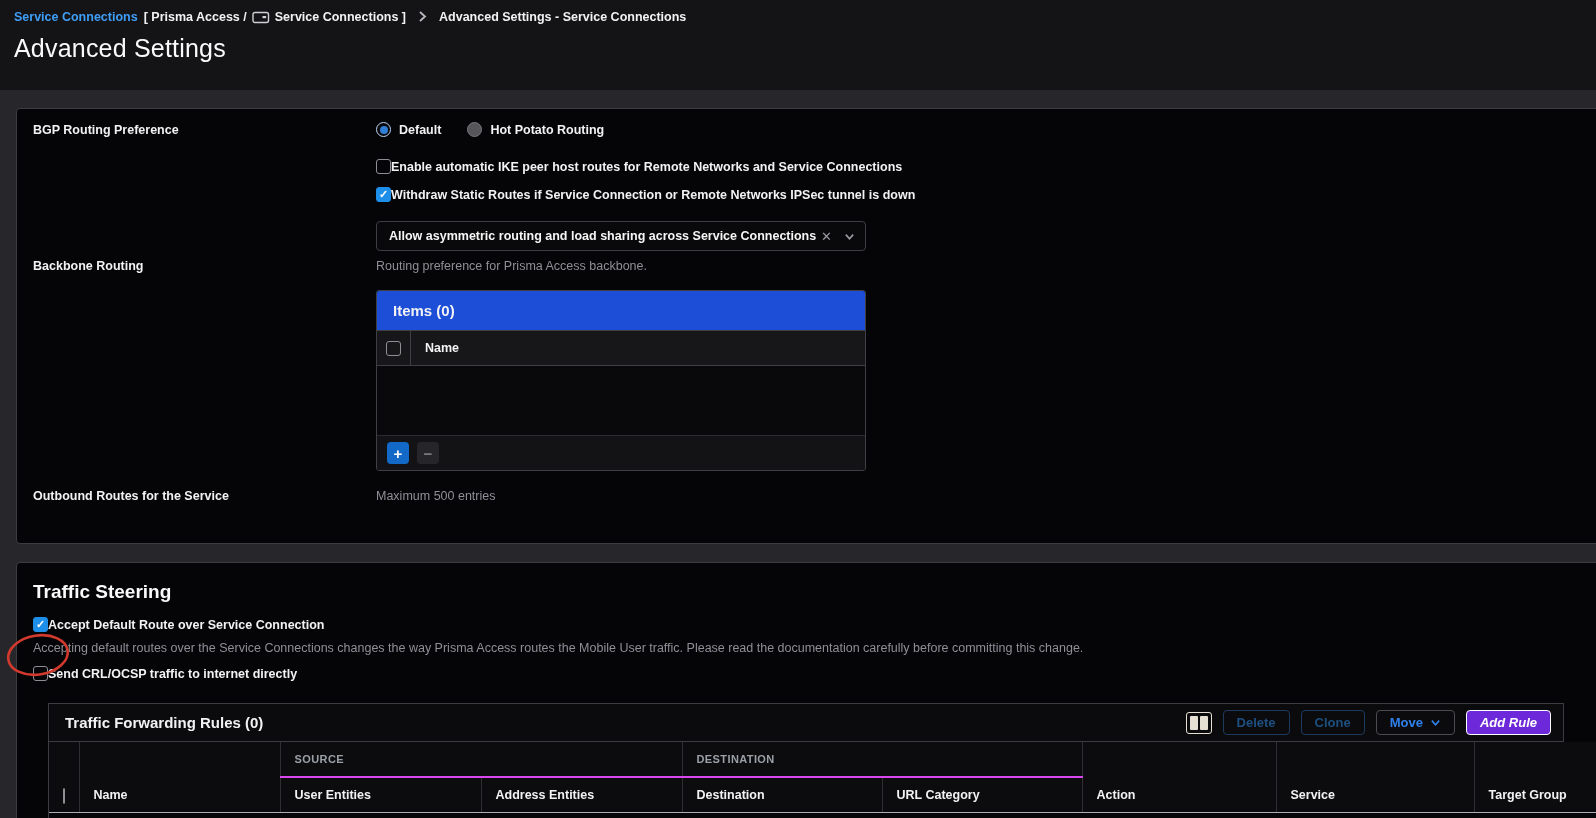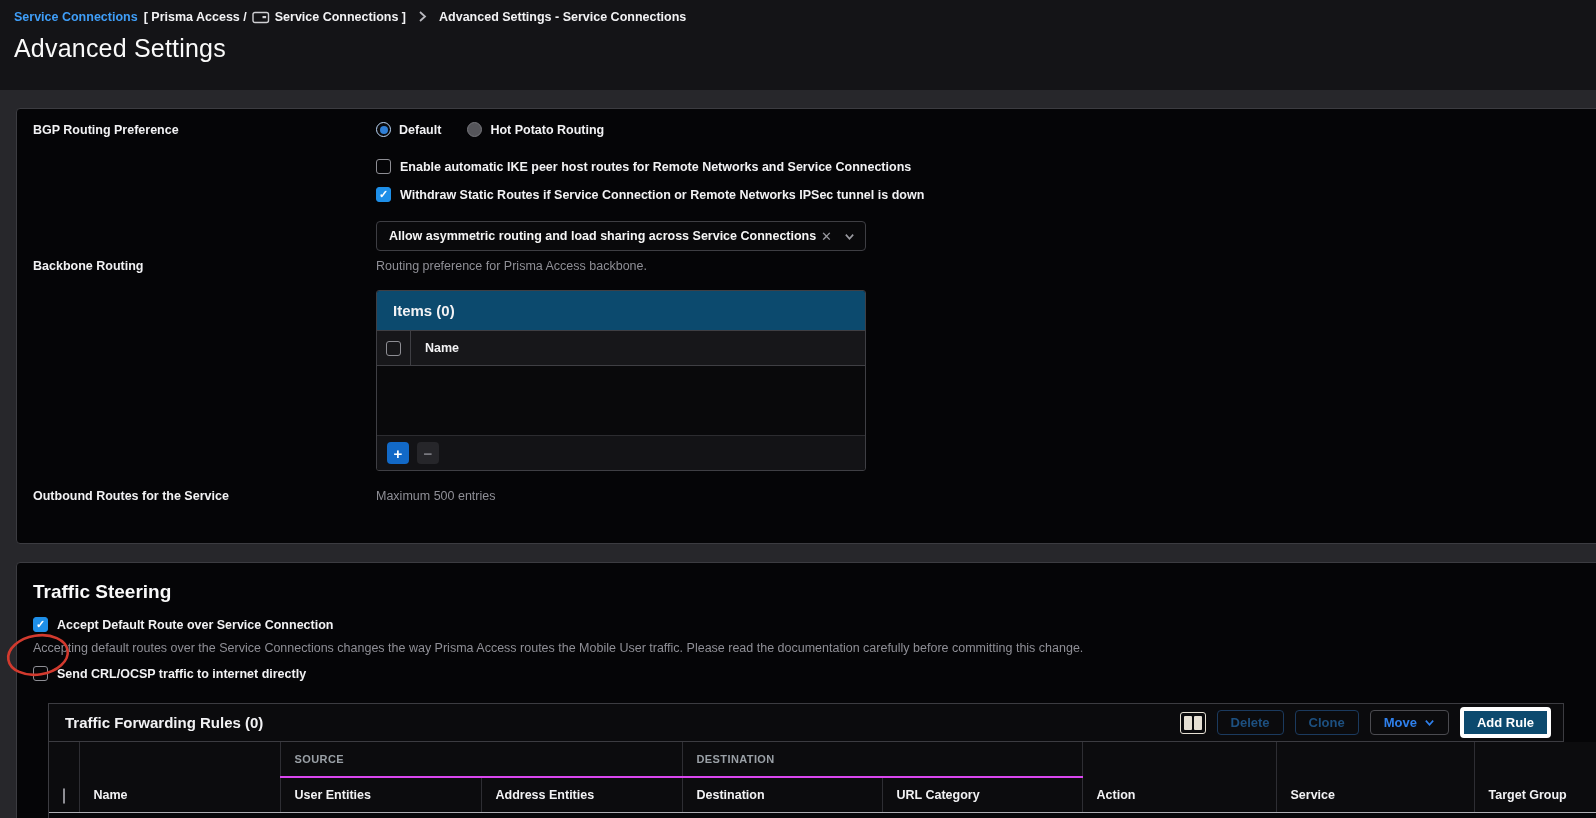--- a/index.html
+++ b/index.html
@@ -35,42 +35,42 @@
   .form-label { width:343px; flex:none; font-size:12.5px; font-weight:700; color:#f2f2f4; padding-top:2px; }
   
   .radio-group { display:flex; align-items:center; gap:26px; }
   .radio-item { display:flex; align-items:center; gap:8px; cursor:pointer; }
   .radio { width:15px; height:15px; border-radius:50%; flex:none; position:relative; }
   .radio.on { border:1.5px solid #bcd7f7; background:#0a0a0c; }
   .radio.on .dot { position:absolute; left:2.5px; top:2.5px; width:8px; height:8px; border-radius:50%; background:#2f7fd6; }
   .radio.off { border:1.5px solid #77777c; background:#55555a; }
   .radio-label { font-size:12.5px; font-weight:600; }
   
-  .cb-row { display:flex; align-items:center; gap:9px; cursor:pointer; }
+  .cb-row { display:flex; align-items:center; cursor:pointer; }
   .checkbox { width:15px; height:15px; border-radius:3px; flex:none; }
   .checkbox.unchecked { border:1.5px solid #8e8e94; background:transparent; }
   .checkbox.checked { background:#1e8fe8; border:1.5px solid #1e8fe8; color:#fff;
     font-size:11px; line-height:12px; text-align:center; font-weight:700; }
   .checkbox.checked::after { content:"\2713"; }
   .cb-label { font-size:12.5px; font-weight:600; }
   .bgp-checkboxes { margin:22px 0 0 343px; display:flex; flex-direction:column; gap:13px; }
   
   .row-backbone { margin-top:19px; }
   .select-box {
     width:490px; height:30px; background:#09090b; border:1px solid #3e3e43; border-radius:4px;
     display:flex; align-items:center; padding:0 10px 0 12px; cursor:pointer;
   }
   .select-value { flex:1; font-size:12.5px; font-weight:600; color:#f5f5f5; white-space:nowrap; overflow:hidden; }
   .clear-x { color:#9a9aa0; font-size:13px; margin-right:12px; cursor:pointer; }
   .chev { width:11px; height:11px; stroke:#9a9aa0; fill:none; stroke-width:1.8; }
   .help-text { font-size:12.5px; color:#8f8f96; margin-top:8px; }
   
   .row-outbound { margin-top:17px; }
   .items-panel { width:490px; border:1px solid #3f3f44; border-radius:3px; overflow:hidden; }
-  .items-header { height:40px; background:#0c4a6e; border-bottom:1px solid #3f3f44;
+  .items-header { height:40px; background:#1d4ed8; border-bottom:1px solid #3f3f44;
     display:flex; align-items:center; padding-left:16px; font-size:15px; font-weight:700; }
   .items-cols { height:35px; background:#17171a; border-bottom:1px solid #3f3f44; display:flex; align-items:center; }
   .items-cb-cell { width:34px; flex:none; display:flex; justify-content:center; align-items:center;
     border-right:1px solid #3f3f44; height:100%; }
   .items-name { font-size:12.5px; font-weight:700; padding-left:14px; }
   .items-body { height:70px; background:#09090b; border-bottom:1px solid #2c2c30; }
   .items-footer { height:34px; background:#131316; display:flex; align-items:center; gap:8px; padding:0 10px; }
   .sq-btn { width:22px; height:22px; border-radius:4px; display:flex; align-items:center; justify-content:center;
     font-size:15px; font-weight:700; cursor:pointer; border:none; }
   .sq-btn.add { background:#1269c7; color:#fff; }
@@ -85,21 +85,21 @@
     display:flex; align-items:center; padding:0 12px 0 16px; }
   .rules-title { font-size:15px; font-weight:700; flex:1; }
   .rules-actions { display:flex; align-items:center; gap:11px; }
   .col-icon { width:26px; height:22px; border:1.5px solid #e6e0d4; border-radius:3px;
     display:flex; gap:2px; padding:3px; cursor:pointer; background:transparent; }
   .col-icon div { flex:1; background:#e6e0d4; border-radius:1px; }
   .btn { font-family:inherit; font-size:13px; font-weight:700; border-radius:4px; padding:4px 13px; cursor:pointer; background:transparent; }
   .btn.disabled { border:1px solid #1b3a5e; color:#1d5080; }
   .btn.move { border:1px solid #4b4b50; color:#2f80ec; display:flex; align-items:center; gap:7px; }
   .btn.move .chev { stroke:#2f80ec; }
-  .btn.primary { border:4px solid #ffffff; background:#0c4a6e; color:#fff; }
+  .btn.primary { border:1px solid #ffffff; background:#6d28d9; color:#fff;font-style:italic; }
   
   table.rules { border-collapse:collapse; table-layout:fixed; width:1553px; }
   table.rules th { font-weight:700; text-align:left; }
   tr.grp { height:35px; }
   tr.sub { height:35px; }
   tr.grp th, tr.sub th { border-left:1px solid #2e2e33; background:#0c0c0e; }
   th.nb { border-left:none !important; }
   th.span2 { vertical-align:bottom; padding:0 0 10px 14px; font-size:12.5px; color:#f2f2f4; border-bottom:1px solid #aeaeb4; }
   th.grp-cell { vertical-align:middle; padding-left:14px; font-size:11px; font-weight:600; color:#9aa0a6;
     letter-spacing:.4px; border-bottom:2px solid #d946ef; background:#101012; }

